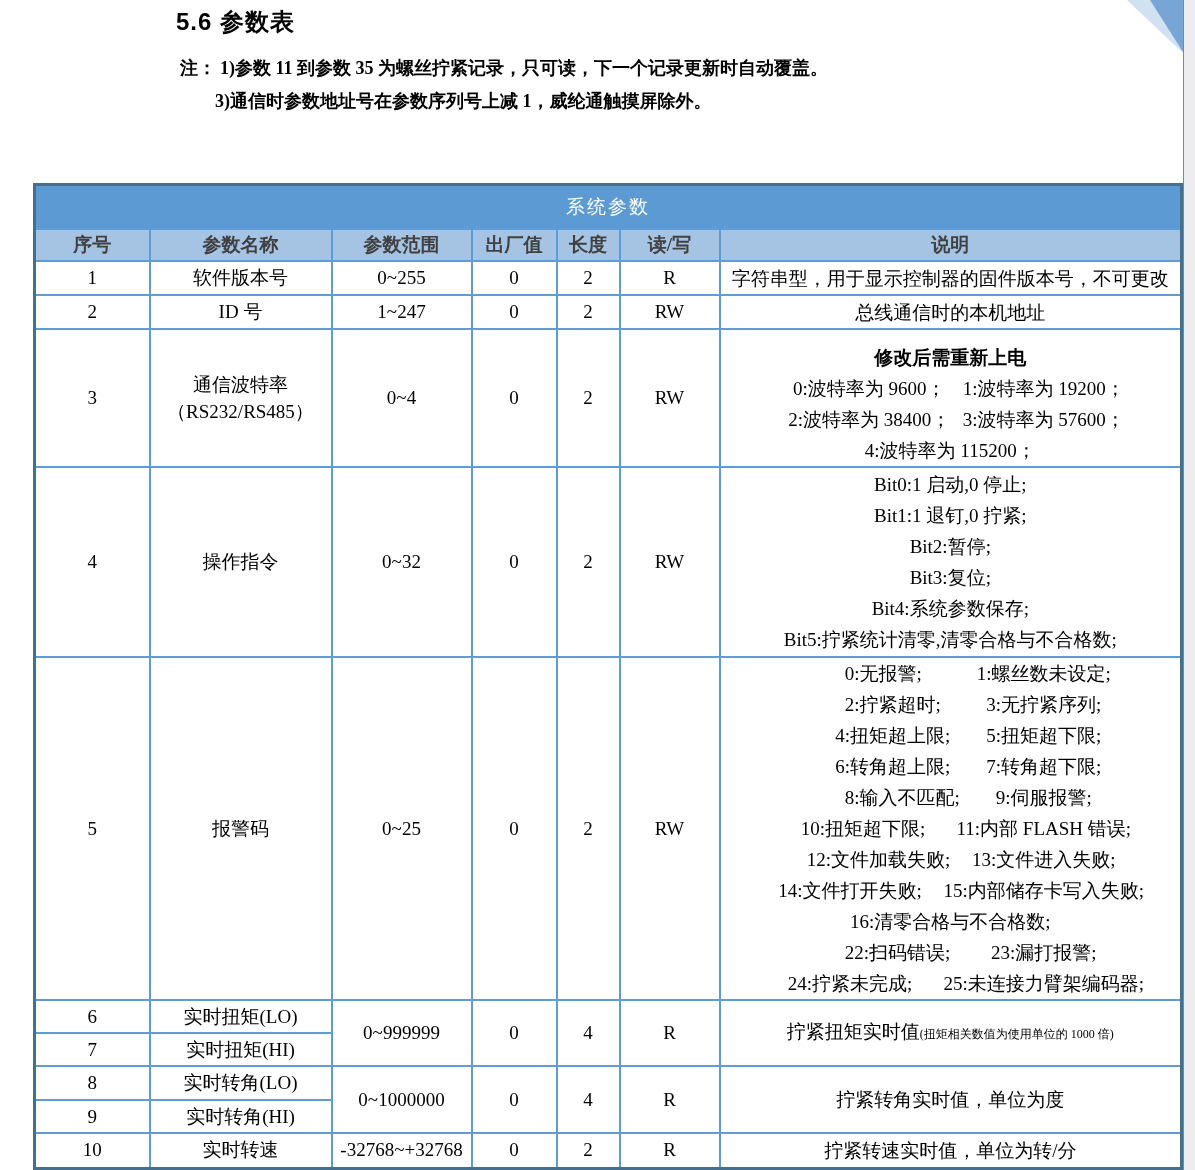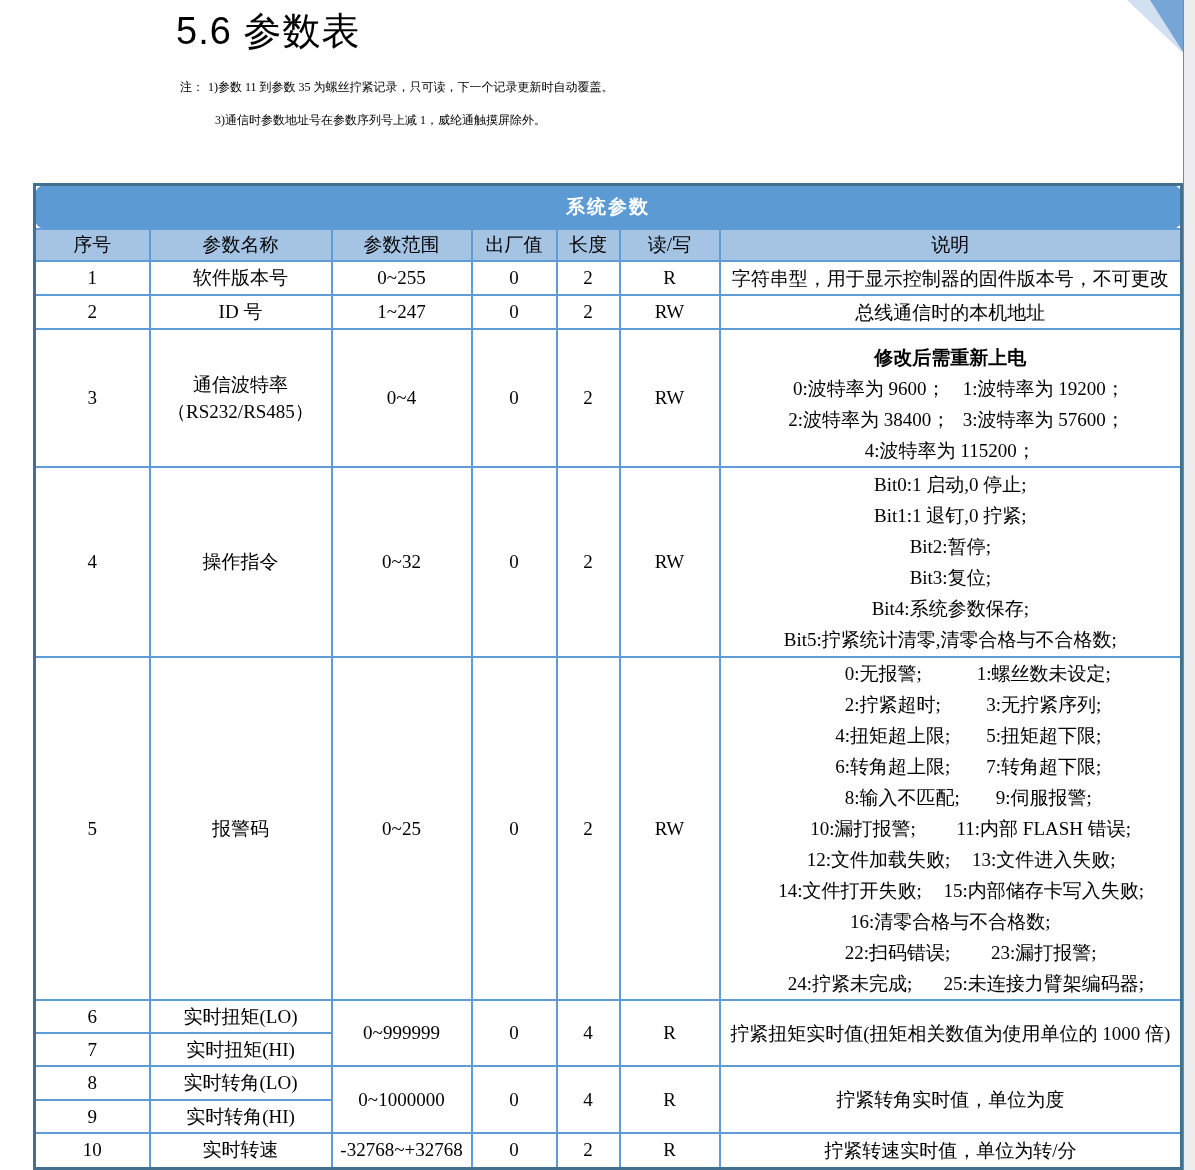--- a/index.html
+++ b/index.html
@@ -12,56 +12,56 @@
   .page-edge{
     position:absolute;right:0;top:0;width:11px;height:1170px;
     background:var(--page-edge,#ededf0);border-left:1px solid #85858c;
   }
   
   .ribbon{position:absolute;left:1100px;top:0;width:84px;height:54px;}
   
   .sec-title{
     position:absolute;left:176px;top:6px;
     font-family:"Liberation Sans","DejaVu Sans",sans-serif;
-    font-weight:normal;font-size:38px;letter-spacing:1px;
+    font-weight:bold;font-size:24px;letter-spacing:1px;
   }
   
   .notes{
-    position:absolute;left:180px;top:71px;
-    font-size:12px;font-weight:normal;line-height:33px;white-space:nowrap;
+    position:absolute;left:180px;top:52px;
+    font-size:18px;font-weight:bold;line-height:33px;white-space:nowrap;
   }
   .note-cont{padding-left:35px;}
   .note-prefix{margin-right:4px;}
   
   table.param{
     position:absolute;left:33px;top:183px;width:1147px;
     border-collapse:collapse;table-layout:fixed;
     border:3px solid var(--outer-border,#44708f);
   }
   table.param td{
     border:2px solid var(--border,#5f9bd5);
     text-align:center;font-size:19px;padding:0;vertical-align:middle;
   }
   td.title-cell{
     background:var(--table-title-bg,#5b9ad2);color:#fff;
-    font-weight:bold;font-size:21px;height:42px;letter-spacing:2px;border-radius:10px;
+    font-weight:normal;font-size:21px;height:42px;letter-spacing:2px;
   }
   td.head-cell{
-    background:var(--table-header-bg,#a5c4e4);color:#000000;
-    font-weight:normal;font-size:17px;height:30px;
+    background:var(--table-header-bg,#a5c4e4);color:#404040;
+    font-weight:bold;font-size:17px;height:30px;
   }
   tr.h34{height:34px;} tr.h33{height:33px;} tr.h35{height:35px;}
   tr.h128{height:128px;} tr.h190{height:190px;} tr.h342{height:342px;}
   td.desc{
     text-align:left;padding:2px 8px;line-height:31px;border-radius:11px;
   }
   td.desc .bold{font-weight:bold;margin-top:12px;}
   .pline{white-space:nowrap;}
   .pl{display:inline-block;min-width:187px;}
-  .small-note{font-size:19px;}
+  .small-note{font-size:12px;}
   .name2{line-height:27px;}
 </style>
 </head>
 <body>
 
 <svg class="ribbon" viewBox="0 0 84 54" width="84" height="54">
   <polygon points="27,0 51,0 83,52 83,53" fill="#d2e1f2"></polygon>
   <polygon points="50,0 83,0 83,52" fill="#76a5d6"></polygon>
 </svg>
 
@@ -159,21 +159,21 @@
     <td>0~25</td>
     <td>0</td>
     <td>2</td>
     <td>RW</td>
     <td class="desc">
       <div class="pline"><span class="pl">0:无报警;</span><span>1:螺丝数未设定;</span></div>
       <div class="pline"><span class="pl">2:拧紧超时;</span><span>3:无拧紧序列;</span></div>
       <div class="pline"><span class="pl">4:扭矩超上限;</span><span>5:扭矩超下限;</span></div>
       <div class="pline"><span class="pl">6:转角超上限;</span><span>7:转角超下限;</span></div>
       <div class="pline"><span class="pl">8:输入不匹配;</span><span>9:伺服报警;</span></div>
-      <div class="pline"><span class="pl">10:漏打报警;</span><span>11:内部 FLASH 错误;</span></div>
+      <div class="pline"><span class="pl">10:扭矩超下限;</span><span>11:内部 FLASH 错误;</span></div>
       <div class="pline"><span class="pl">12:文件加载失败;</span><span>13:文件进入失败;</span></div>
       <div class="pline"><span class="pl">14:文件打开失败;</span><span>15:内部储存卡写入失败;</span></div>
       <div class="pline"><span class="pl">16:清零合格与不合格数;</span><span></span></div>
       <div class="pline"><span class="pl">22:扫码错误;</span><span>23:漏打报警;</span></div>
       <div class="pline"><span class="pl">24:拧紧未完成;</span><span>25:未连接力臂架编码器;</span></div>
     </td>
   </tr>
 
   <tr class="h33">
     <td>6</td>

